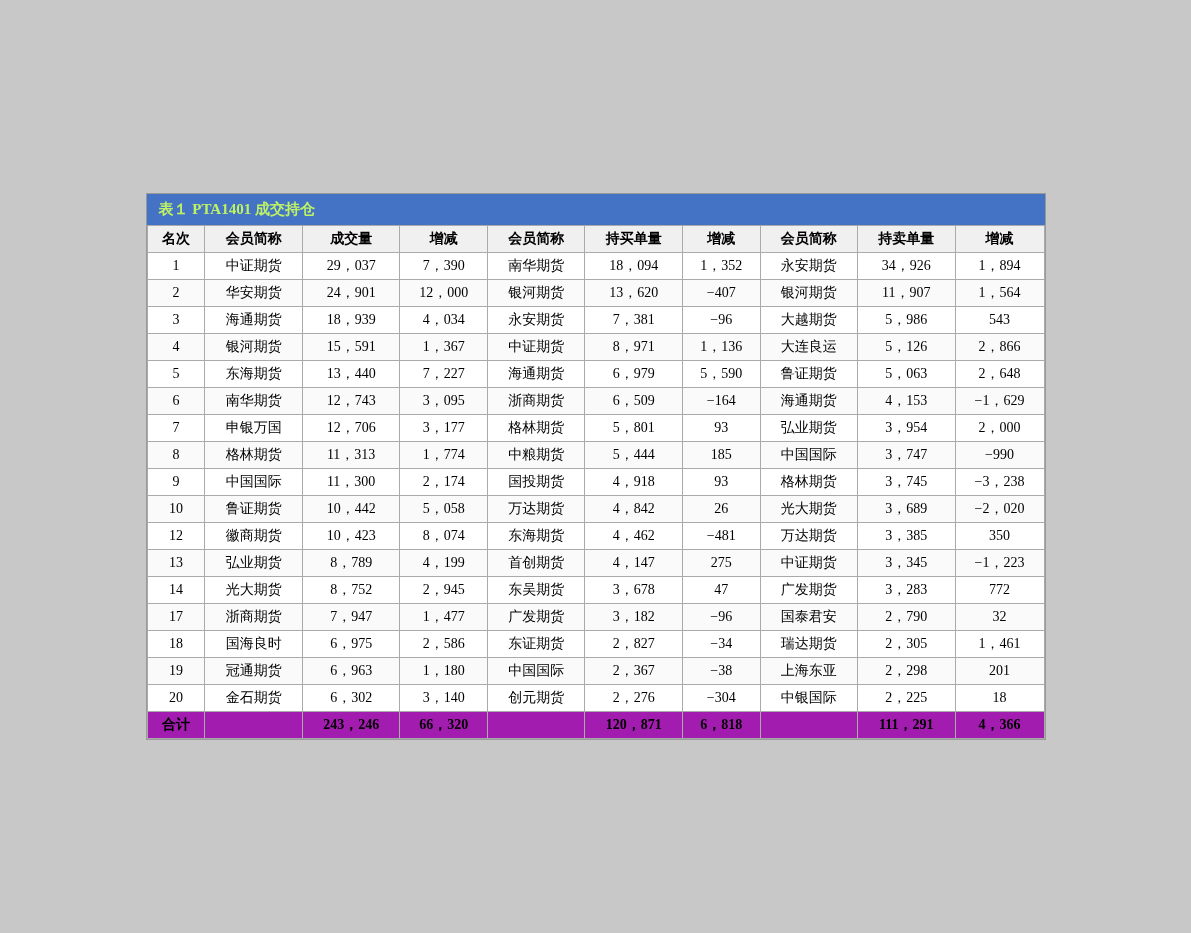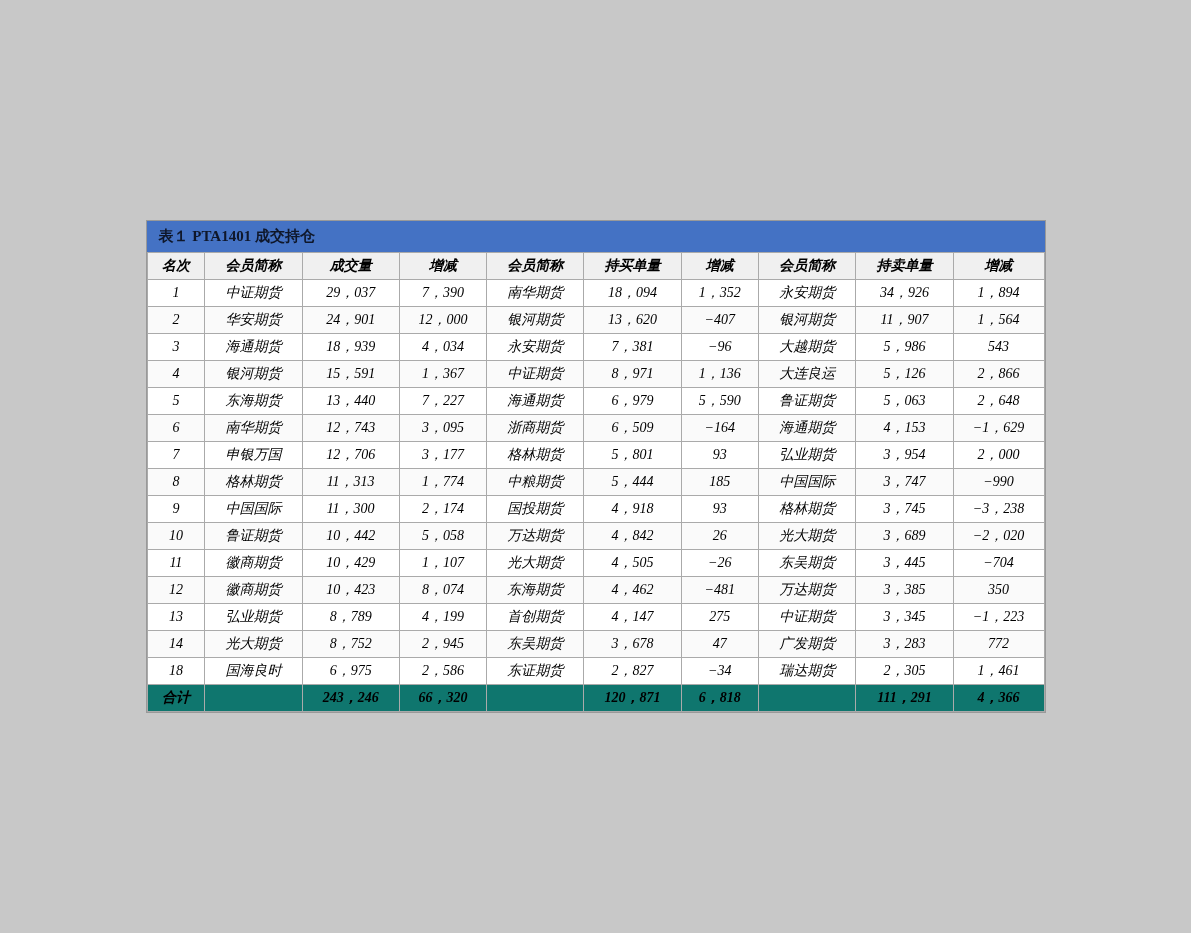--- a/index.html
+++ b/index.html
@@ -12,45 +12,44 @@
       font-family: SimSun, "宋体", serif;
       font-size: 14px;
     }
     .container {
       background: white;
       width: 900px;
       border: 1px solid #999;
     }
     .title-bar {
       background: #4472C4;
-      color: #0f172a;
+      color: #bef264;
       padding: 6px 12px;
       font-size: 15px;
       font-weight: bold;
     }
     table {
       width: 100%;
       border-collapse: collapse;
-      font-style: italic;
     }
     th, td {
       border: 1px solid #aaa;
       text-align: center;
       padding: 4px 6px;
       white-space: nowrap;
     }
     thead th {
       background: #f0f0f0;
       font-weight: bold;
     }
     tbody tr:nth-child(even) {
       background: #fafafa;
     }
     tbody tr:last-child {
-      background: #0f766e;
+      background: #a21caf;
       font-weight: bold;
     }
   </style>
 </head>
 <body>
 
 <div class="container">
   <div class="title-bar">表１ PTA1401 成交持仓</div>
   <table>
     <thead>
@@ -182,32 +181,20 @@
           <td>10，442</td>
           <td>5，058</td>
           <td>万达期货</td>
           <td>4，842</td>
           <td>26</td>
           <td>光大期货</td>
           <td>3，689</td>
           <td>−2，020</td>
         </tr>
         <tr>
-          <td>11</td>
-          <td>徽商期货</td>
-          <td>10，429</td>
-          <td>1，107</td>
-          <td>光大期货</td>
-          <td>4，505</td>
-          <td>−26</td>
-          <td>东吴期货</td>
-          <td>3，445</td>
-          <td>−704</td>
-        </tr>
-        <tr>
           <td>12</td>
           <td>徽商期货</td>
           <td>10，423</td>
           <td>8，074</td>
           <td>东海期货</td>
           <td>4，462</td>
           <td>−481</td>
           <td>万达期货</td>
           <td>3，385</td>
           <td>350</td>
@@ -230,32 +217,68 @@
           <td>8，752</td>
           <td>2，945</td>
           <td>东吴期货</td>
           <td>3，678</td>
           <td>47</td>
           <td>广发期货</td>
           <td>3，283</td>
           <td>772</td>
         </tr>
         <tr>
+          <td>17</td>
+          <td>浙商期货</td>
+          <td>7，947</td>
+          <td>1，477</td>
+          <td>广发期货</td>
+          <td>3，182</td>
+          <td>−96</td>
+          <td>国泰君安</td>
+          <td>2，790</td>
+          <td>32</td>
+        </tr>
+        <tr>
           <td>18</td>
           <td>国海良时</td>
           <td>6，975</td>
           <td>2，586</td>
           <td>东证期货</td>
           <td>2，827</td>
           <td>−34</td>
           <td>瑞达期货</td>
           <td>2，305</td>
           <td>1，461</td>
         </tr>
         <tr>
+          <td>19</td>
+          <td>冠通期货</td>
+          <td>6，963</td>
+          <td>1，180</td>
+          <td>中国国际</td>
+          <td>2，367</td>
+          <td>−38</td>
+          <td>上海东亚</td>
+          <td>2，298</td>
+          <td>201</td>
+        </tr>
+        <tr>
+          <td>20</td>
+          <td>金石期货</td>
+          <td>6，302</td>
+          <td>3，140</td>
+          <td>创元期货</td>
+          <td>2，276</td>
+          <td>−304</td>
+          <td>中银国际</td>
+          <td>2，225</td>
+          <td>18</td>
+        </tr>
+        <tr>
           <td>合计</td>
           <td></td>
           <td>243，246</td>
           <td>66，320</td>
           <td></td>
           <td>120，871</td>
           <td>6，818</td>
           <td></td>
           <td>111，291</td>
           <td>4，366</td>

